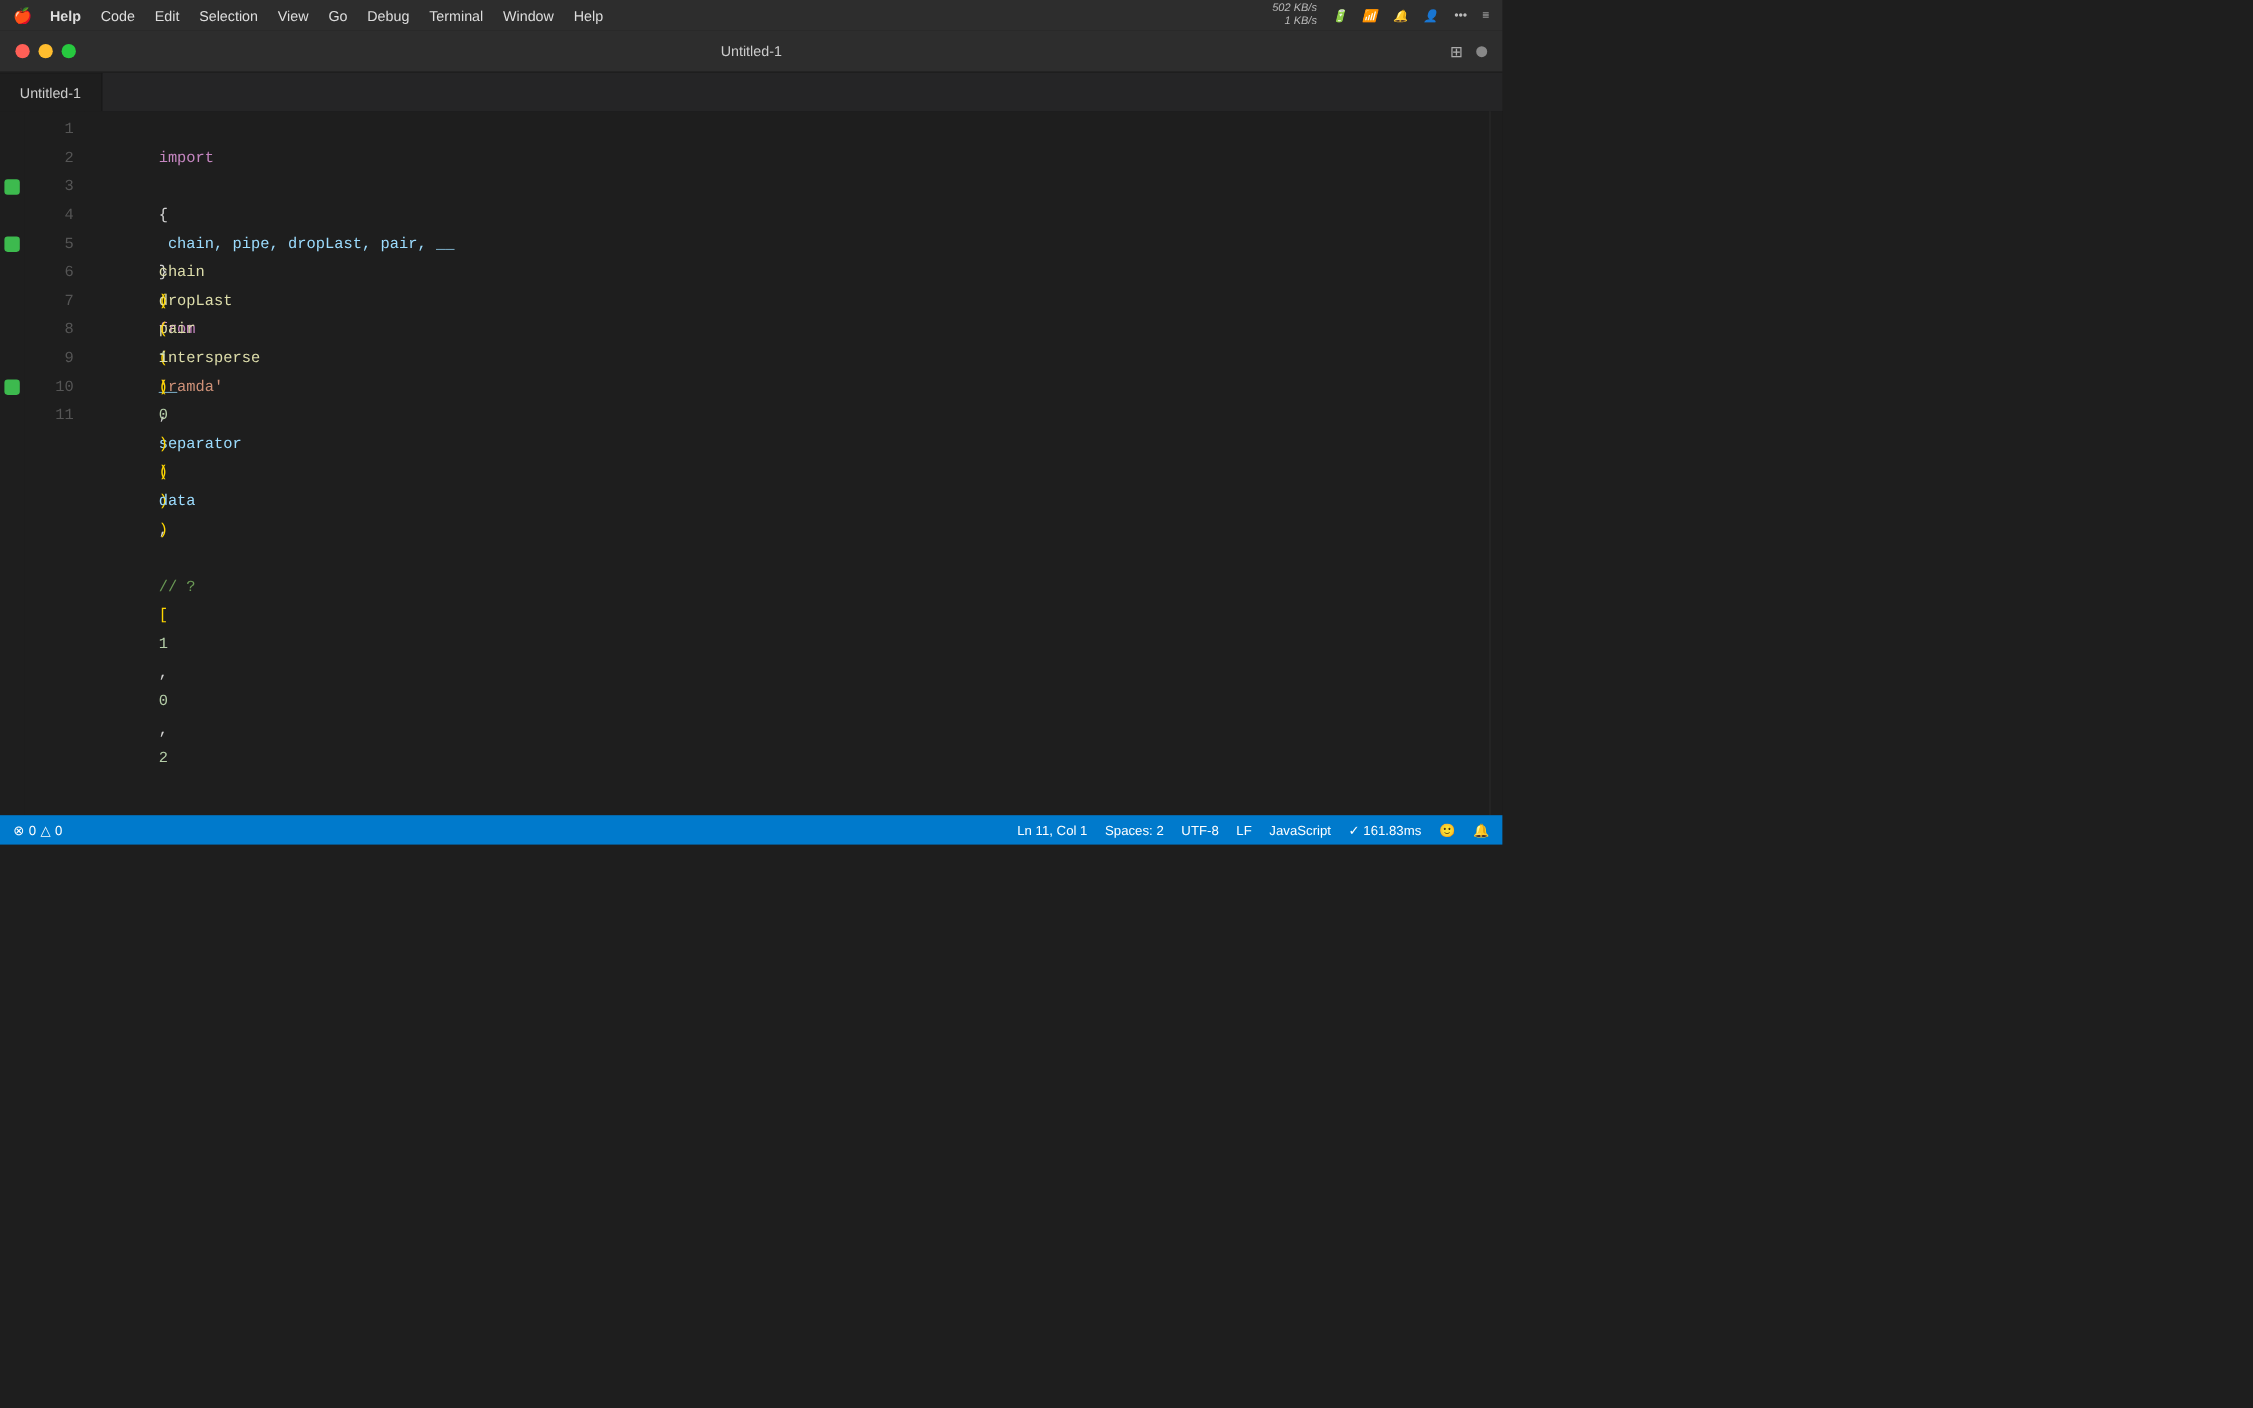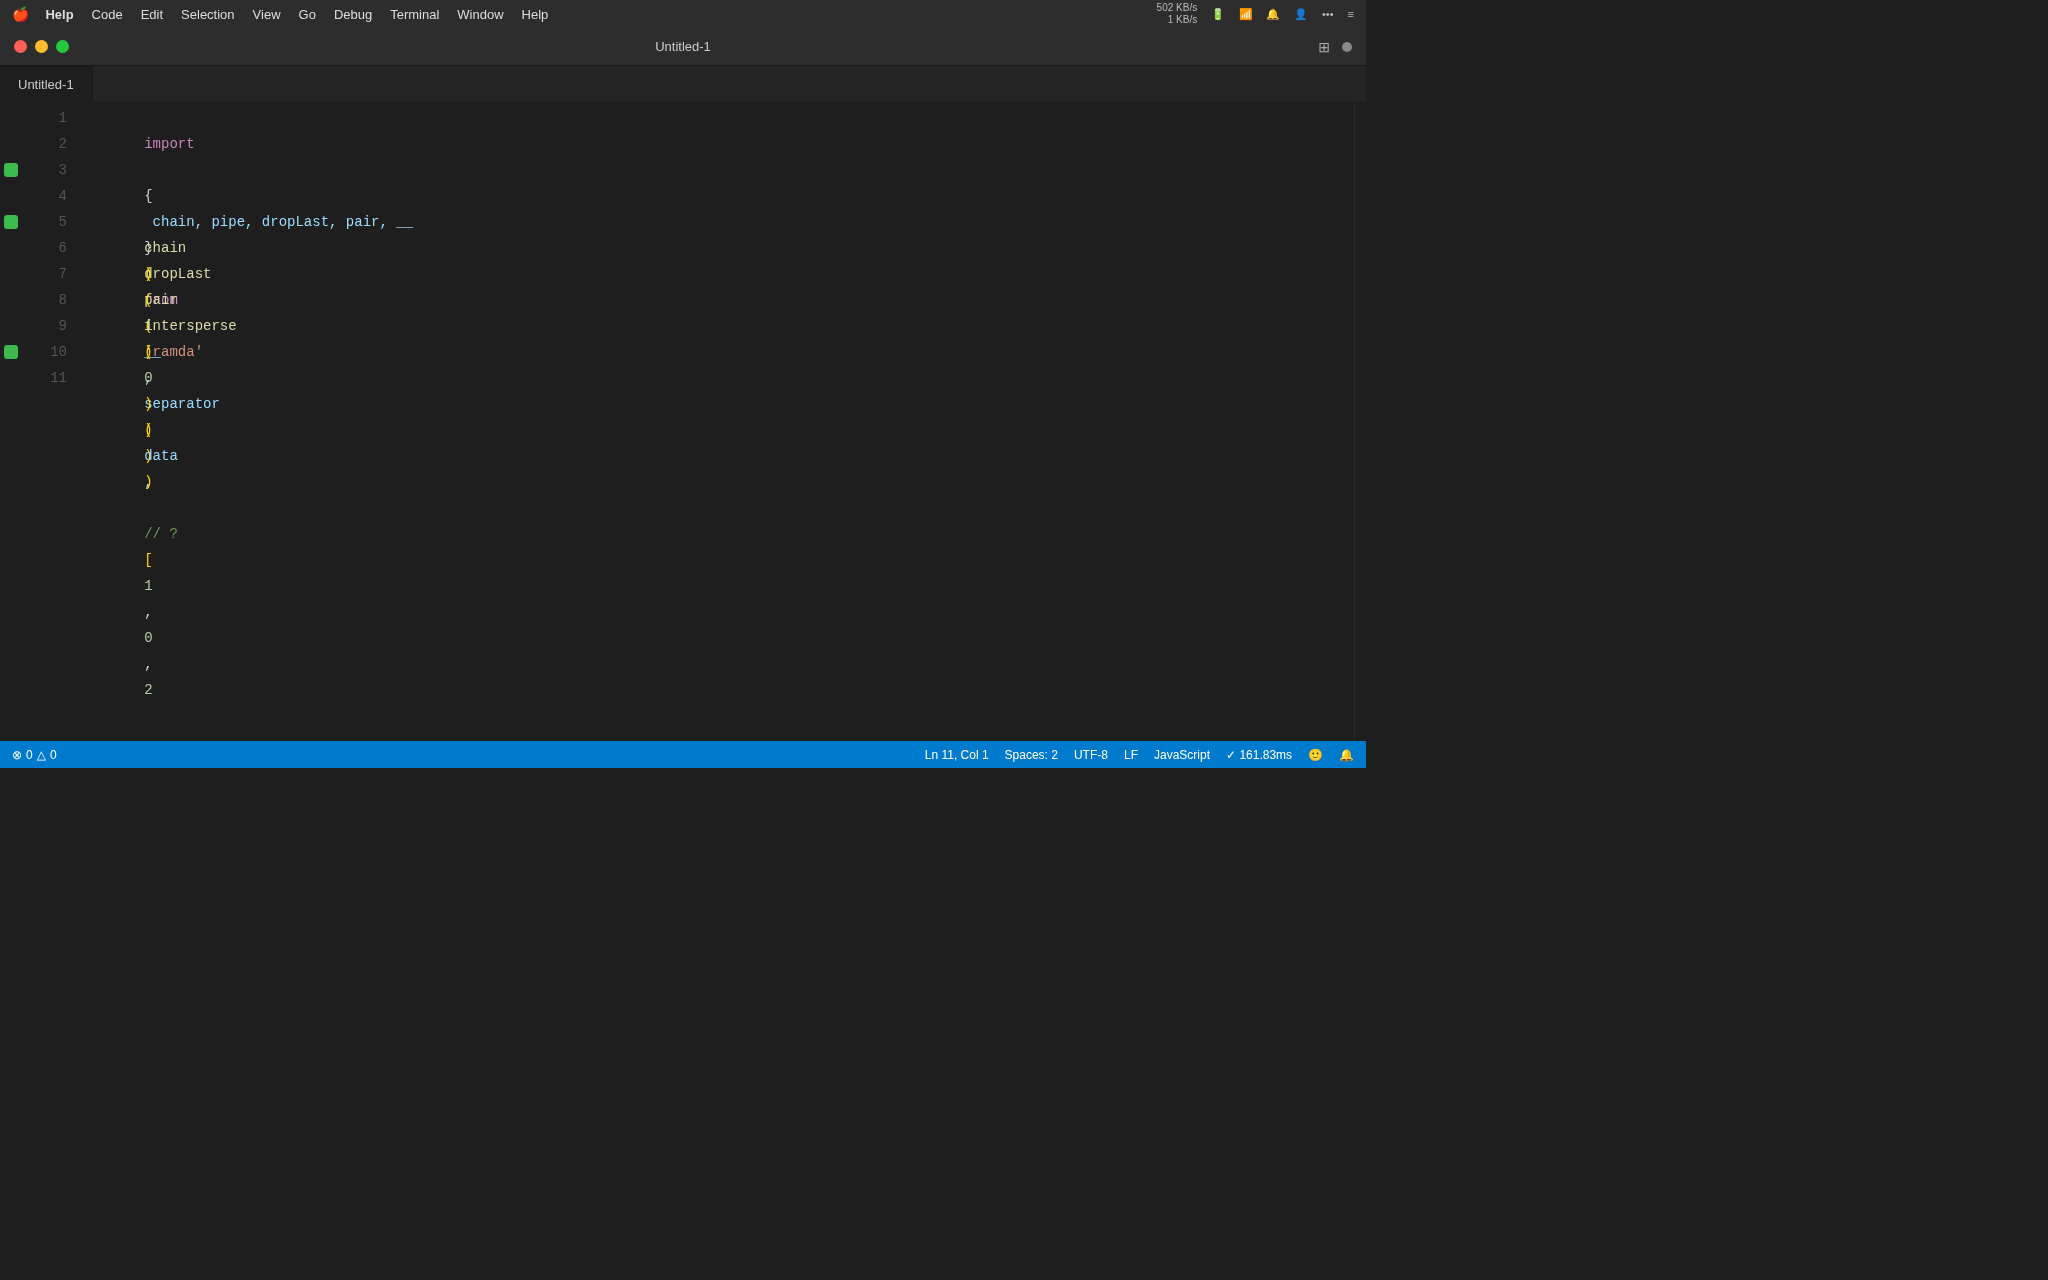--- a/index.html
+++ b/index.html
@@ -39,20 +39,21 @@
       font-weight: 600;
     }
     .menu-right {
       position: absolute;
       right: 12px;
       display: flex;
       align-items: center;
       gap: 14px;
       font-size: 11px;
       color: #bbb;
+      font-style: italic;
     }
     .network-info {
       display: flex;
       flex-direction: column;
       align-items: flex-end;
       line-height: 1.2;
       font-size: 10px;
     }
 
     

